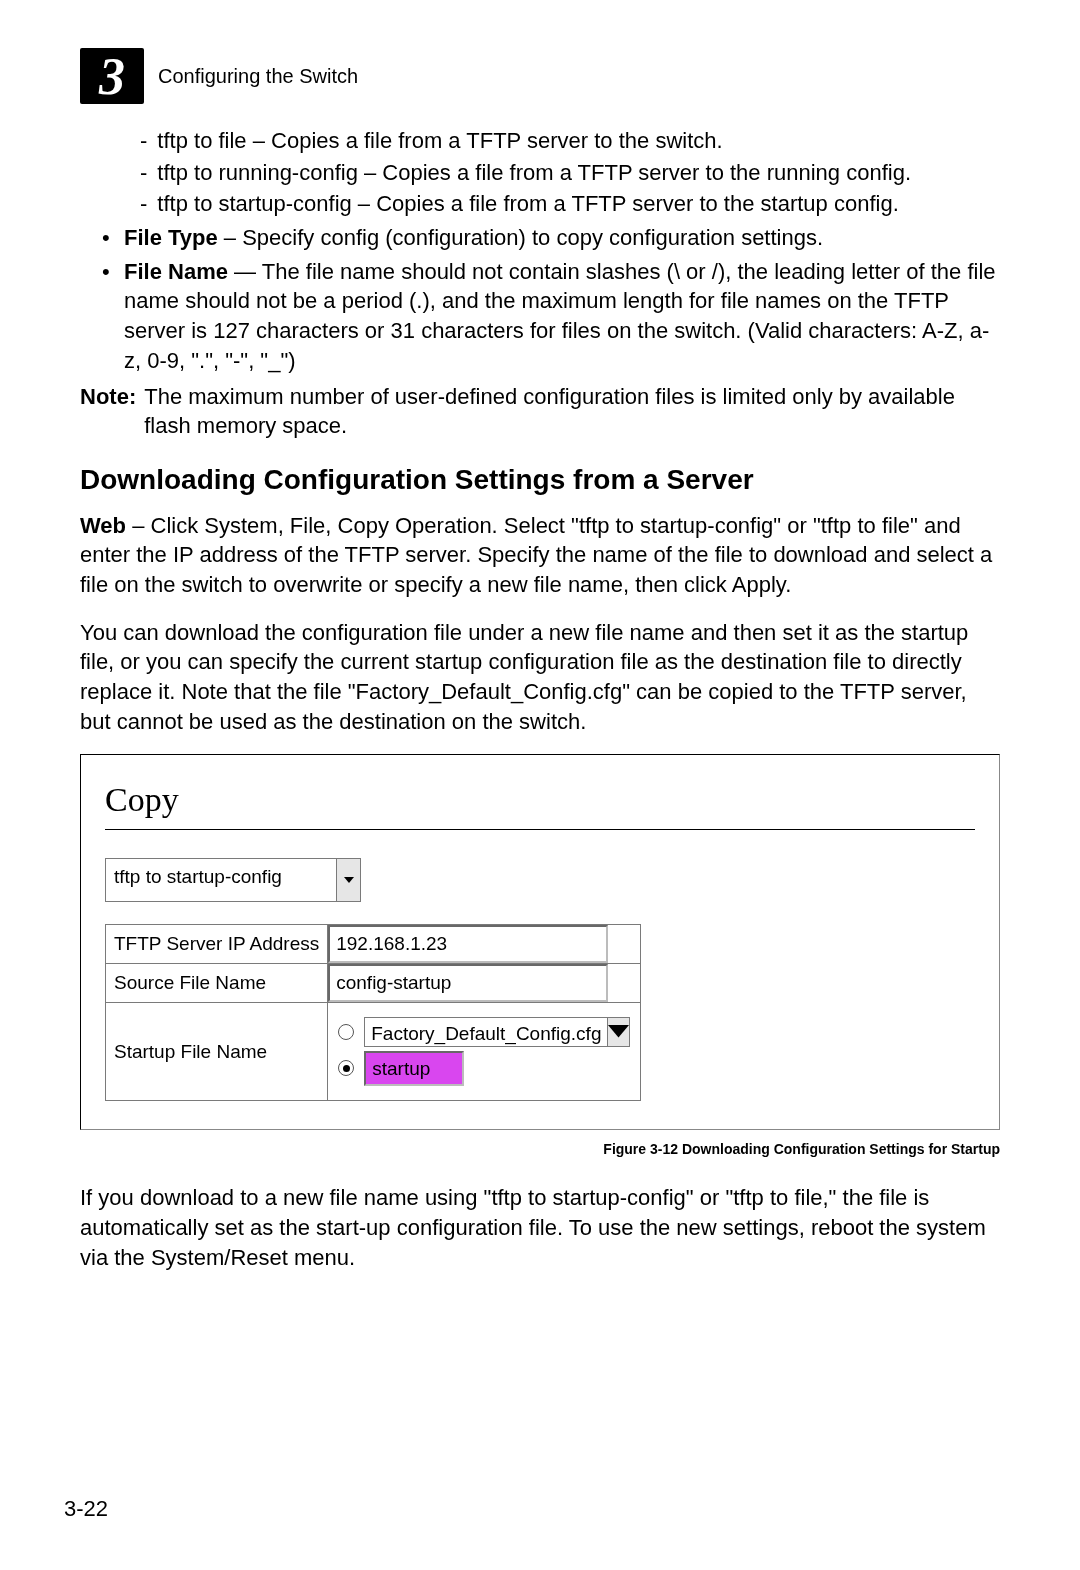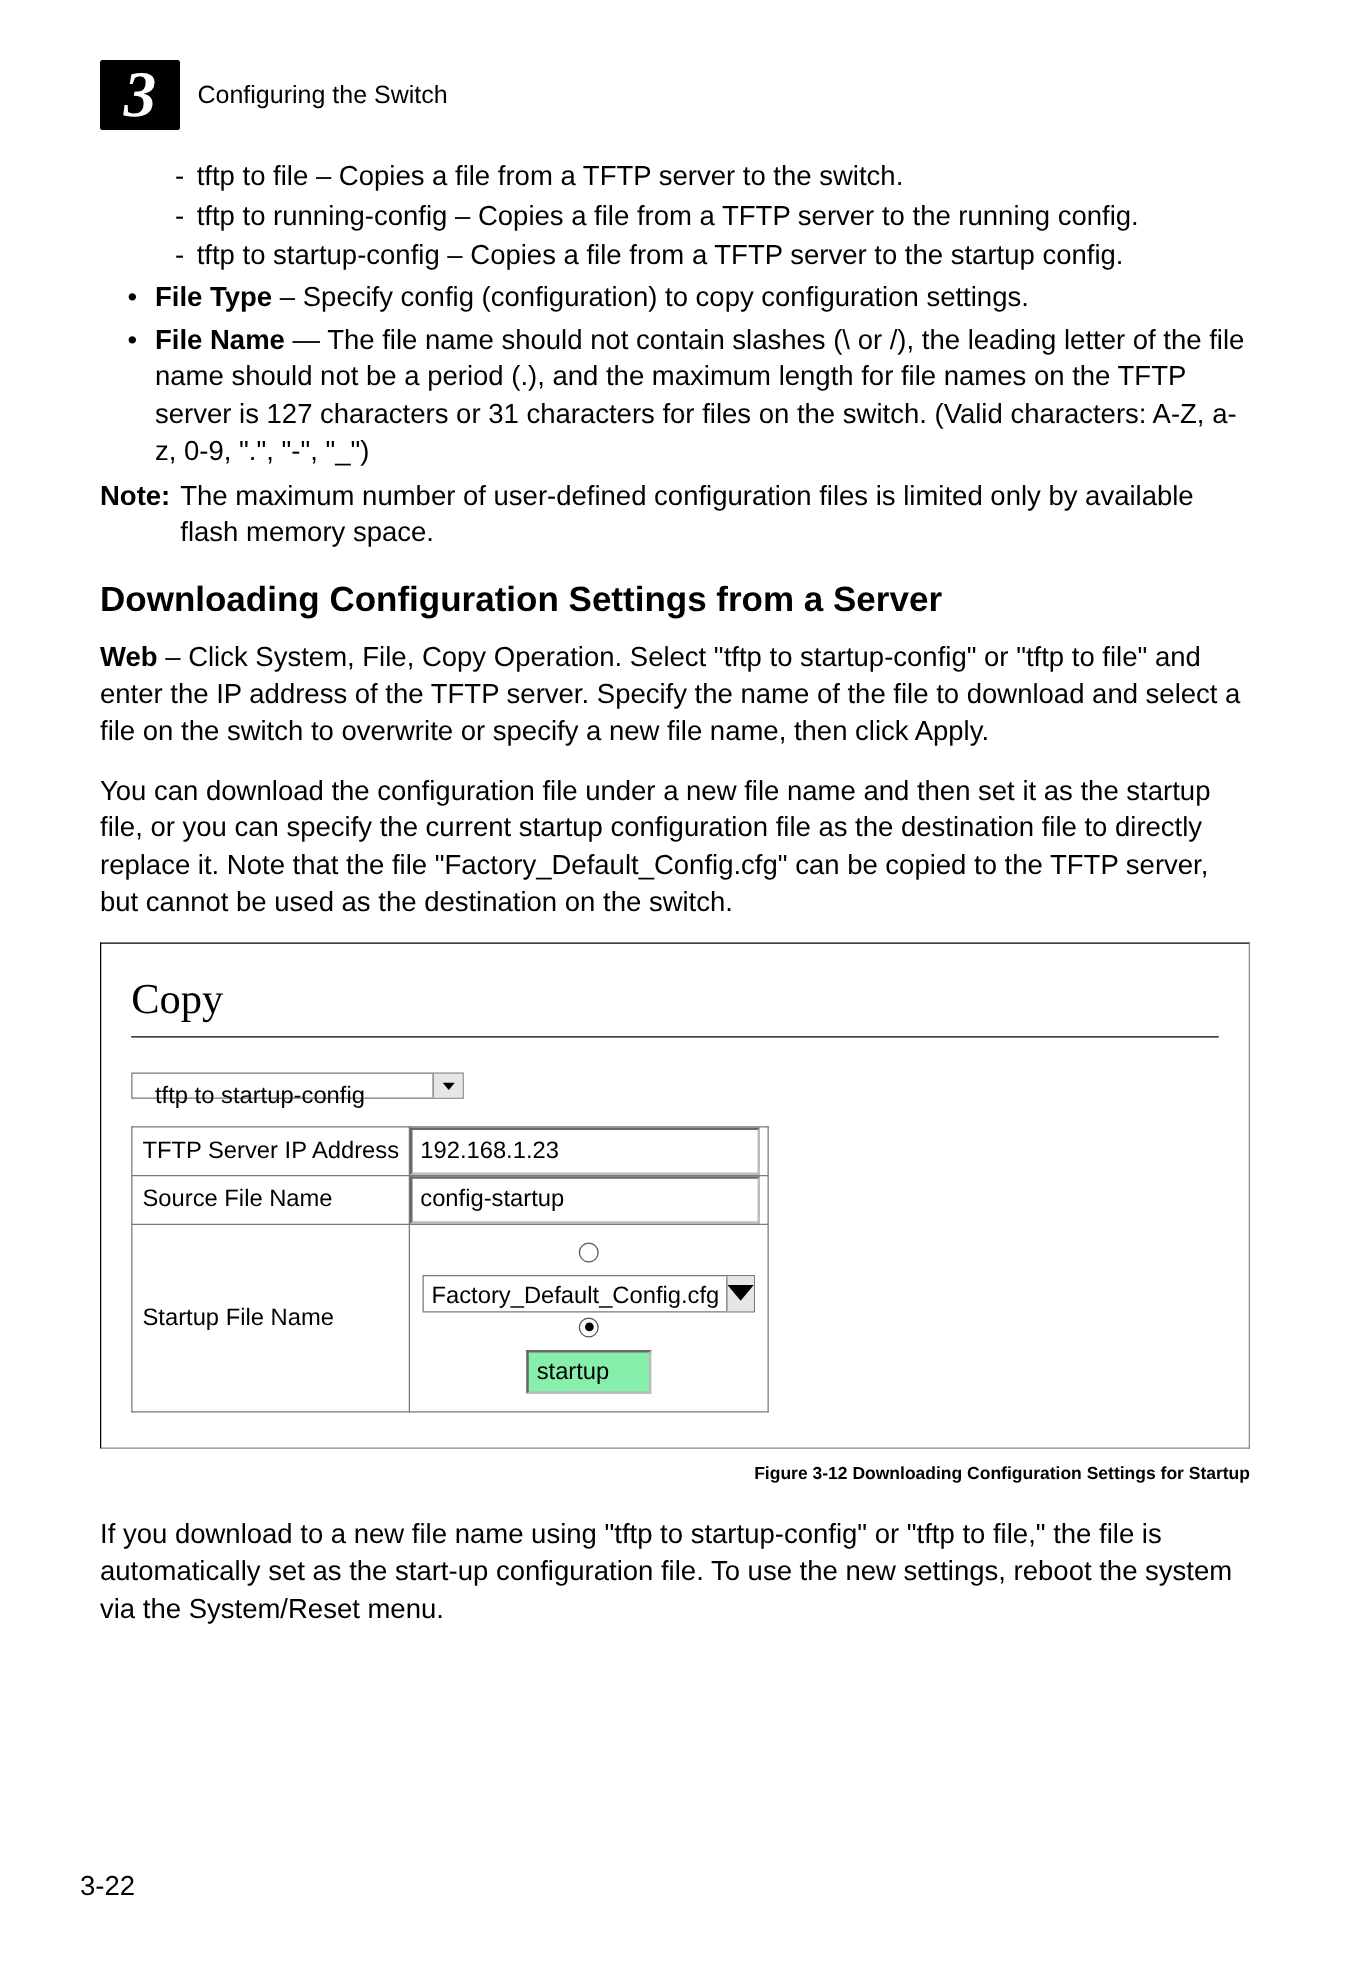--- a/index.html
+++ b/index.html
@@ -15,38 +15,38 @@
   .bullet-list { margin-left: 22px; list-style: none; }
   .bullet-list li { position: relative; padding-left: 22px; margin-bottom: 4px; }
   .bullet-list li::before { content: "•"; position: absolute; left: 0; font-size: 22px; }
   .bold { font-weight: 700; }
   .note-row { display: flex; gap: 8px; margin-top: 6px; margin-bottom: 20px; }
   .note-label { font-weight: 700; flex: 0 0 auto; }
   .h2 { font-weight: 700; font-size: 28px; margin: 18px 0 12px 0; }
   .para { margin-bottom: 18px; }
   .figure-wrap { border: 1px solid #000; border-right-color:#888; border-bottom-color:#888; padding: 22px 24px 28px 24px; margin: 18px 0 10px 0; background:#fff; }
   .figure-title { font-family: "Times New Roman", serif; font-size: 34px; font-weight: 400; border-bottom: 1px solid #000; padding-bottom: 6px; margin-bottom: 28px; }
-  .copy-select { display:inline-flex; align-items:stretch; border:1px solid #7a7a7a; background:#fff; height:21px; margin-bottom:22px;padding-left:10px; }
+  .copy-select { display:inline-flex; align-items:stretch; border:1px solid #7a7a7a; background:#fff; height:44px; margin-bottom:22px; }
   .copy-select .sel-text { font-family: Arial, sans-serif; font-size:19px; padding:5px 8px; min-width:230px; }
   .copy-select .sel-btn { width:24px; background:#e6e6e6; border-left:1px solid #7a7a7a; display:flex; align-items:center; justify-content:center; }
   .copy-select .sel-btn svg { width:10px; height:6px; }
   table.form { border-collapse: collapse; }
   table.form td { border:1px solid #7a7a7a; font-size:19px; font-family: Arial, sans-serif; vertical-align: middle; }
   table.form td.label { padding:6px 8px; white-space: nowrap; }
   table.form td.value { padding:0; }
   .text-input { border:2px inset #bcbcbc; background:#fff; font-size:19px; font-family: Arial, sans-serif; padding:4px 6px; width:280px; display:block; }
   .startup-cell { padding:10px 10px; }
-  .radio-row { display:flex; align-items:center; gap:10px; margin:4px 0;flex-direction:column; }
+  .radio-row { display:flex; align-items:center; gap:10px; margin:4px 0; }
   .radio { width:16px; height:16px; border:1px solid #555; border-radius:50%; display:inline-flex; align-items:center; justify-content:center; background:#fff; }
   .radio .dot { width:7px; height:7px; border-radius:50%; background:#000; display:none; }
   .radio.checked .dot { display:block; }
   .mini-select { display:inline-flex; align-items:stretch; border:1px solid #7a7a7a; background:#fff; height:30px; }
   .mini-select .ms-text { font-size:19px; padding:3px 6px; }
   .mini-select .ms-btn { width:22px; background:#e6e6e6; border-left:1px solid #7a7a7a; display:flex; align-items:center; justify-content:center; }
-  .mini-input { border:2px inset #bcbcbc; background:#86efac; font-size:19px; padding:3px 6px; min-width:100px; display:inline-block; }
+  .mini-input { border:2px inset #bcbcbc; background:#d946ef; font-size:19px; padding:3px 6px; min-width:100px; display:inline-block; }
   .figure-caption { text-align:right; font-weight:700; font-size:14px; margin:10px 0 24px 0; }
   .page-num { position:absolute; bottom:48px; left:64px; font-size:22px; }
 </style>
 </head>
 <body>
 
 <div class="page">
 
   <div class="header-row">
     <div class="chapter-badge">3</div>

